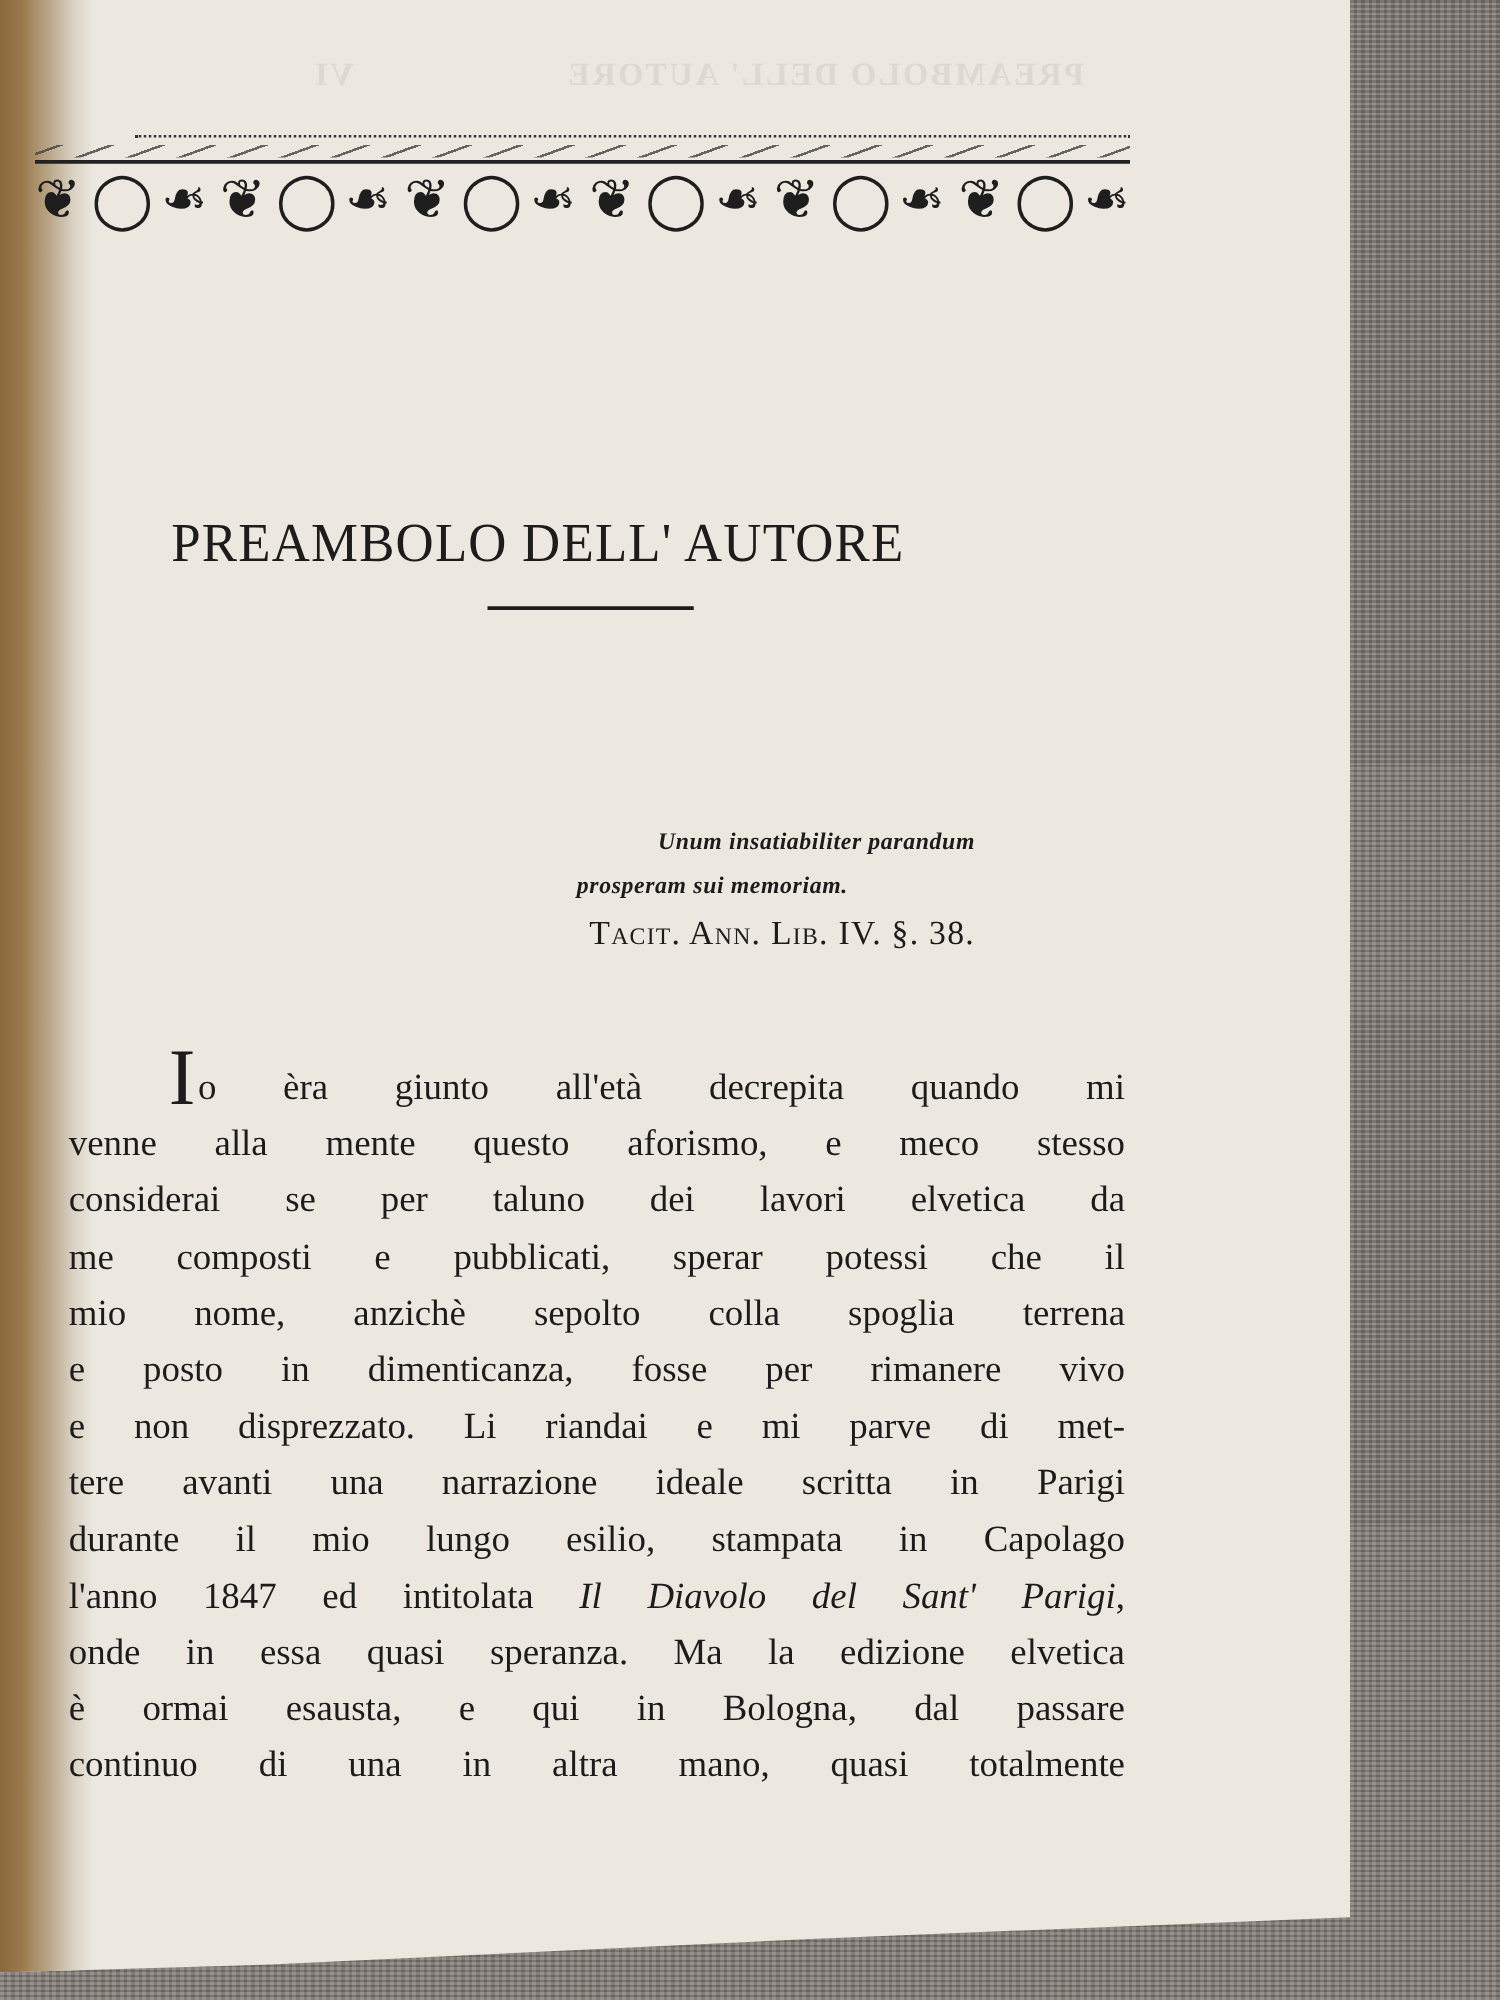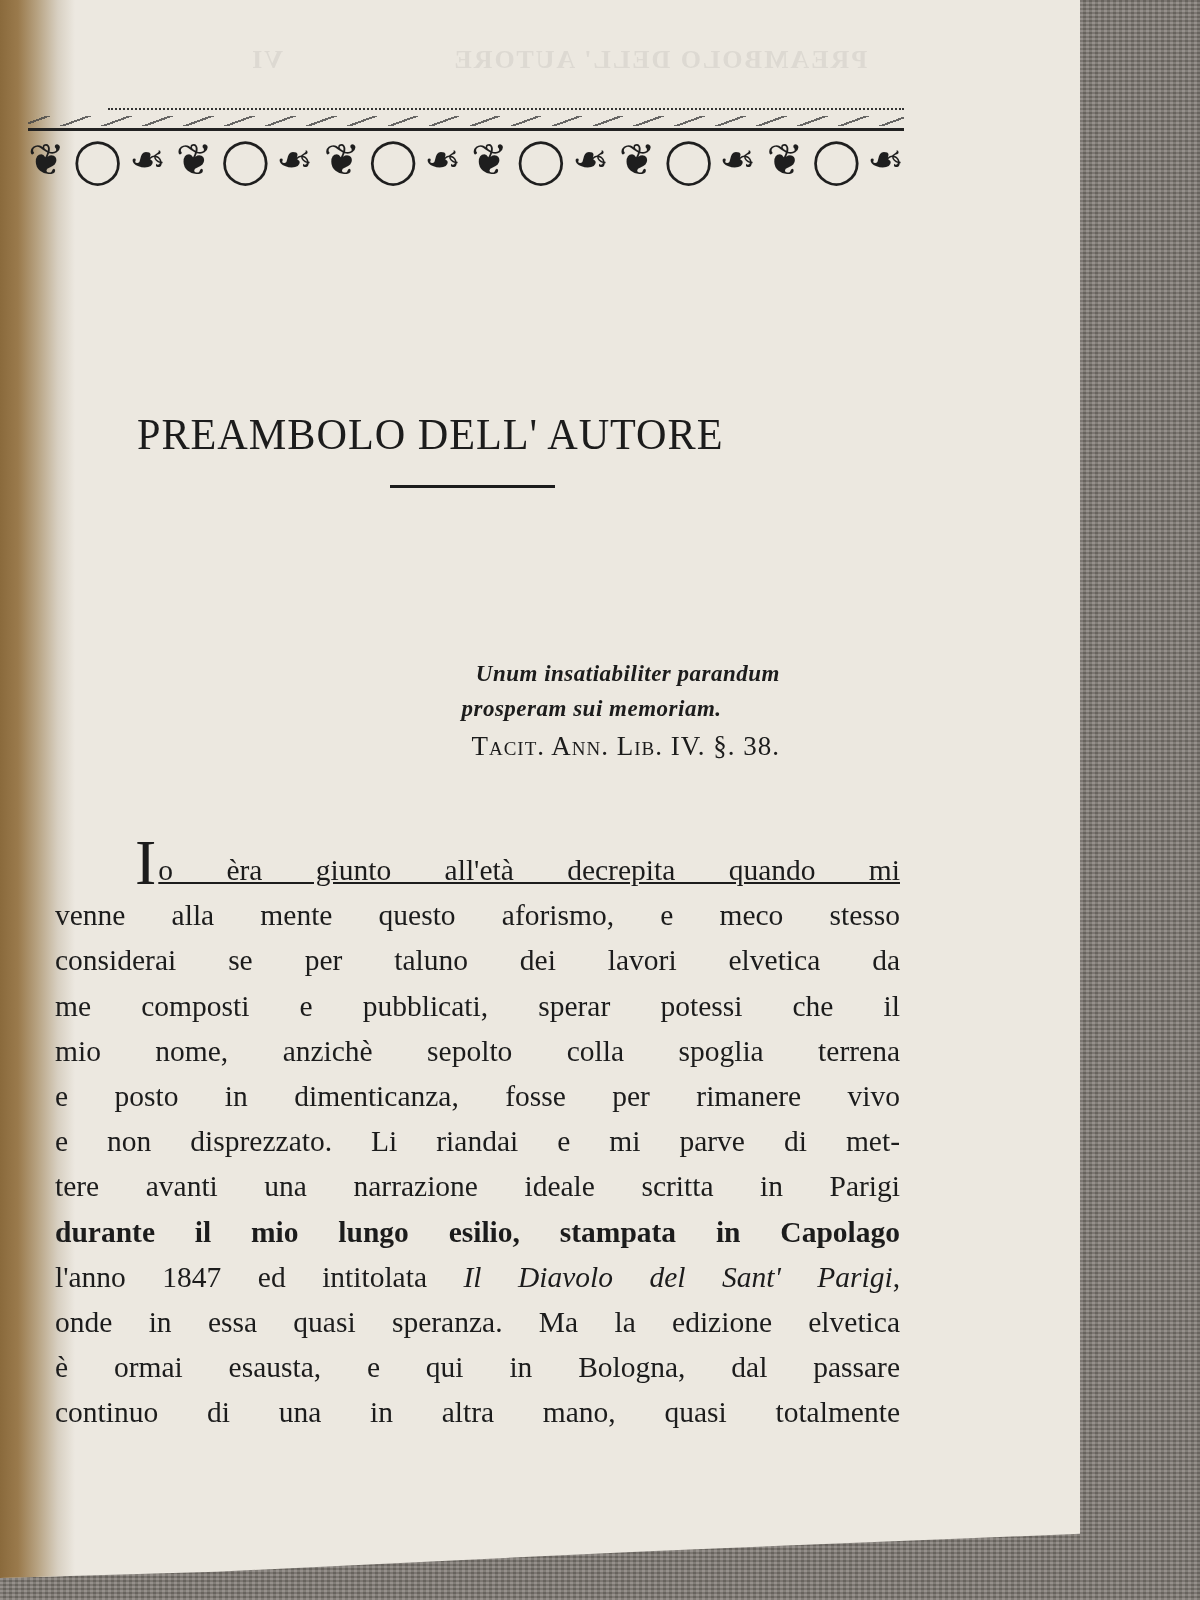--- a/index.html
+++ b/index.html
@@ -106,21 +106,21 @@
     }
     .epigraph {
       position: absolute;
       right: 300px;
       top: 656px;
       text-align: right;
       color: #1c1c1c;
     }
     .epi-line {
       font-style: italic;
-      font-size: 23px;
+      font-size: 19px;
       line-height: 35px;
       font-weight: bold;
       letter-spacing: 0.5px;
     }
     .epi-line.second { text-align: left; margin-left: -10px; }
     .epi-cite {
       font-size: 27px;
       line-height: 40px;
       letter-spacing: 1px;
       font-variant: small-caps;
@@ -193,27 +193,27 @@
   <h1 class="title">PREAMBOLO DELL' AUTORE</h1>
   <div class="title-rule"></div>
 
   <div class="epigraph">
     <div class="epi-line">Unum insatiabiliter parandum</div>
     <div class="epi-line second">prosperam sui memoriam.</div>
     <div class="epi-cite">Tacit. Ann. Lib. IV. §. 38.</div>
   </div>
 
   <div class="body-text" id="body-text">
-      <span class="line indent" style="word-spacing: 0px; text-decoration: underline;"><span class="dropcap">I</span>o èra giunto all'età decrepita quando mi</span>
+      <span class="line indent" style="word-spacing: 0px;"><span class="dropcap">I</span>o èra giunto all'età decrepita quando mi</span>
       <span class="line" style="word-spacing: 0px;">venne alla mente questo aforismo, e meco stesso</span>
       <span class="line" style="word-spacing: 0px;">considerai se per taluno dei lavori elvetica da</span>
       <span class="line" style="word-spacing: 0px;">me composti e pubblicati, sperar potessi che il</span>
       <span class="line" style="word-spacing: 0px;">mio nome, anzichè sepolto colla spoglia terrena</span>
       <span class="line" style="word-spacing: 0px;">e posto in dimenticanza, fosse per rimanere vivo</span>
       <span class="line" style="word-spacing: 0px;">e non disprezzato. Li riandai e mi parve di met-</span>
       <span class="line" style="word-spacing: 0px;">tere avanti una narrazione ideale scritta in Parigi</span>
-      <span class="line" style="word-spacing: 0px; font-weight: bold;">durante il mio lungo esilio, stampata in Capolago</span>
+      <span class="line" style="word-spacing: 0px;">durante il mio lungo esilio, stampata in Capolago</span>
       <span class="line" style="word-spacing: 0px;">l'anno 1847 ed intitolata <span class="ital">Il Diavolo del Sant' Parigi</span>,</span>
       <span class="line" style="word-spacing: 0px;">onde in essa quasi speranza. Ma la edizione elvetica</span>
       <span class="line" style="word-spacing: 0px;">è ormai esausta, e qui in Bologna, dal passare</span>
       <span class="line" style="word-spacing: 0px;">continuo di una in altra mano, quasi totalmente</span>
     </div>
 </div>
 
 </body></html>

